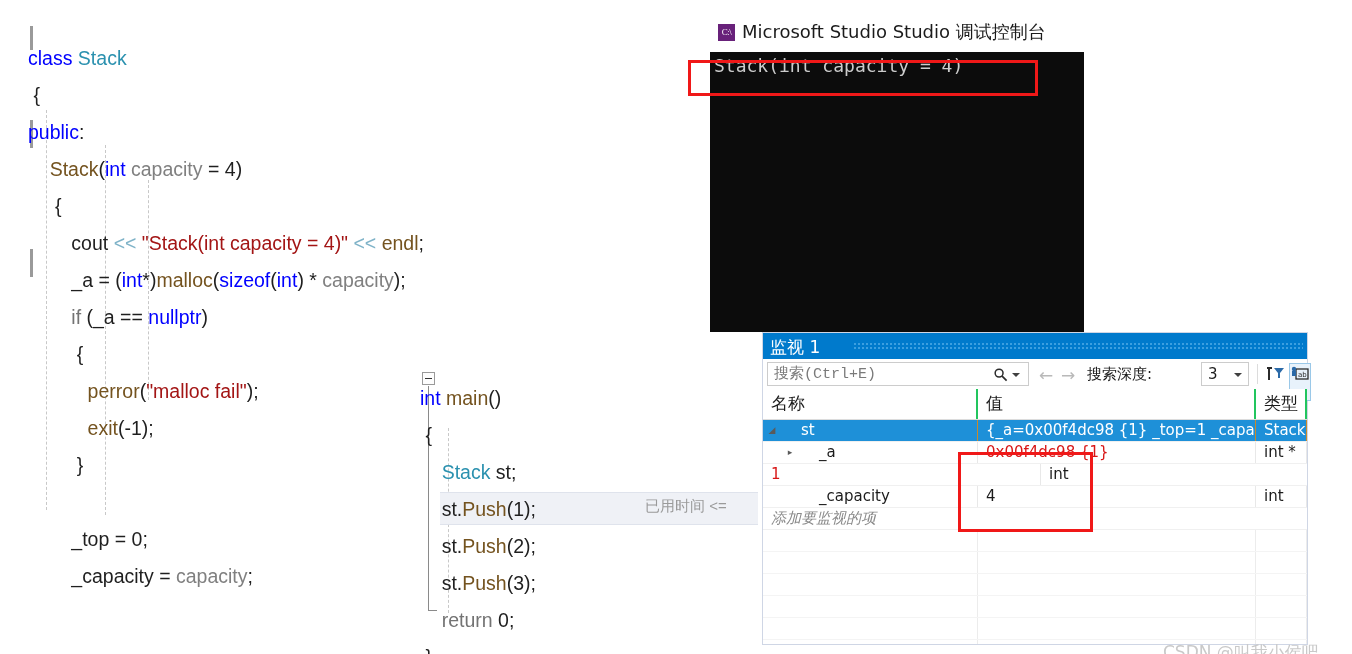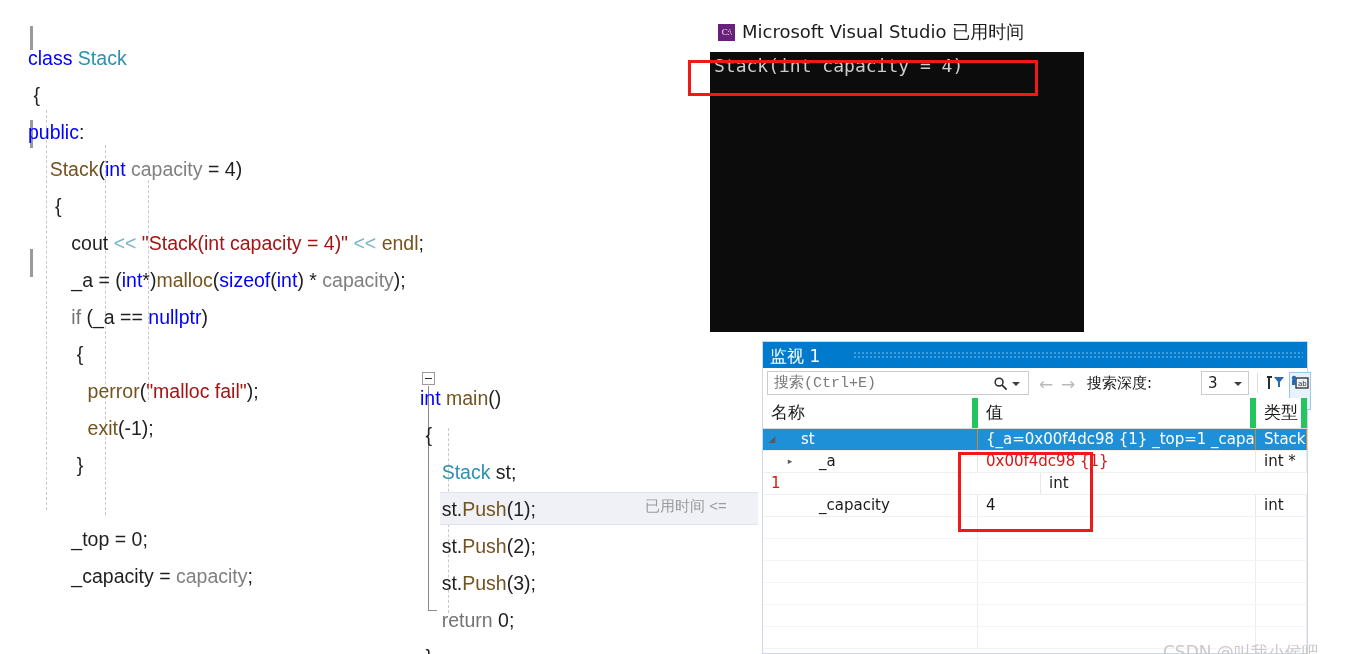--- a/index.html
+++ b/index.html
@@ -156,21 +156,21 @@
     border: 3px solid #f01818;
     box-sizing: border-box;
     pointer-events: none;
   }
   #redbox-console { left: 688px; top: 60px; width: 350px; height: 36px; }
   #redbox-watch   { left: 958px; top: 452px; width: 135px; height: 80px; }
 
   
   #watch-win {
     position: absolute;
-    left: 762px; top: 341px; width: 546px; height: 313px;
+    left: 762px; top: 332px; width: 546px; height: 313px;
     background: #ffffff;
     border: 1px solid #cfd6e5;
     box-sizing: border-box;
   }
   #watch-titlebar {
     position: absolute; left: 0; top: 0; width: 544px; height: 26px;
     background: #007acc;
   }
   #watch-title {
     position: absolute; left: 7px; top: 3px;
@@ -264,21 +264,21 @@
     display: flex; height: 30px;
     border-bottom: 1px solid #dcdcdc;
     background: #ffffff;
   }
   .grid-head .cell {
     font-family: "DejaVu Sans", sans-serif;
     font-size: 17px;
     color: #1b1b1b;
     padding: 3px 0 0 8px;
     box-sizing: border-box;
-    border-right: 6px solid #22c55e;
+    border-right: 2px solid #22c55e;
     white-space: pre;
   }
   .col-name  { width: 215px; }
   .col-value { width: 278px; }
   .col-type  { width: 51px; }
 
   .grid-row {
     display: flex; height: 21px;
     border-bottom: 1px solid #f0f0f0;
     align-items: center;
@@ -373,21 +373,21 @@
   <div id="main-code" class="code-block"><span class="ln"><span class="kw">int</span><span class="op"> </span><span class="fn">main</span><span class="op">()</span></span><span class="ln"><span class="op"> {</span></span><span class="ln"><span class="op">    </span><span class="type">Stack</span><span class="op"> st;</span></span><span class="ln"><span class="op">    st.</span><span class="fn">Push</span><span class="op">(</span><span class="num">1</span><span class="op">);</span></span><span class="ln"><span class="op">    st.</span><span class="fn">Push</span><span class="op">(</span><span class="num">2</span><span class="op">);</span></span><span class="ln"><span class="op">    st.</span><span class="fn">Push</span><span class="op">(</span><span class="num">3</span><span class="op">);</span></span><span class="ln"><span class="op">    </span><span class="kwp">return</span><span class="op"> </span><span class="num">0</span><span class="op">;</span></span><span class="ln"><span class="op"> }</span></span></div>
 
 </div>
 
 <div id="console-win">
   <div id="console-titlebar">
     <div id="console-title-inner">
       <span class="cpp-icon">
         <span>C:\</span>
       </span>
-      <span id="console-title-text">Microsoft Visual Studio 已用时间</span>
+      <span id="console-title-text">Microsoft Studio Studio 调试控制台</span>
     </div>
   </div>
   <div id="console-body">
     <div class="con-line">Stack(int capacity = 4)</div>
     <div class="con-spacer"></div>
   </div>
 </div>
 
 <div class="redbox" id="redbox-console"></div>
 
@@ -474,20 +474,23 @@
         <span class="tw-expander"></span>
         <span class="box-icon">
           
         </span>
         <span>_capacity</span>
       </div>
       <div class="cell col-value val-blk">4</div>
       <div class="cell col-type">int</div>
     </div>
 
+    <div class="add-row">
+      <span class="add-text">添加要监视的项</span>
+    </div>
 
     <div class="empty-row">
       <div class="cell col-name"></div>
         <div class="cell col-value"></div>
         <div class="cell col-type"></div>
     </div>
     <div class="empty-row">
       <div class="cell col-name"></div>
         <div class="cell col-value"></div>
         <div class="cell col-type"></div>

